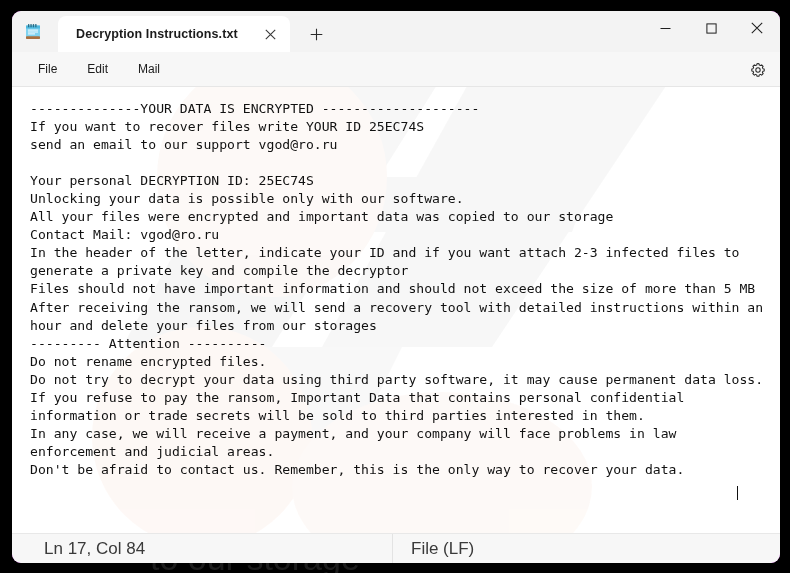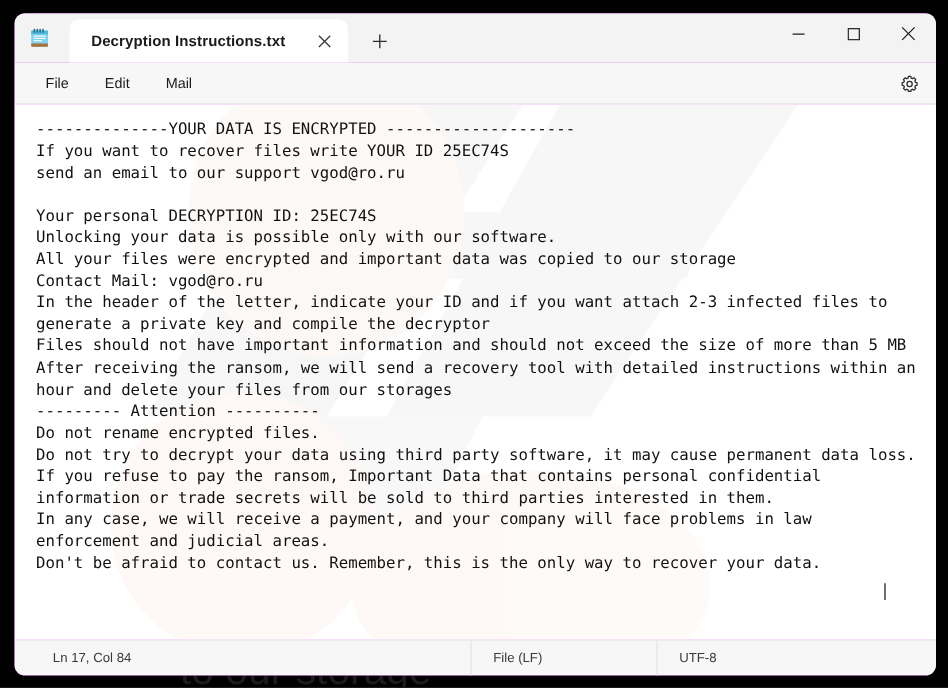--- a/index.html
+++ b/index.html
@@ -184,21 +184,21 @@
     margin-left: 0px;
   }
 
   
   .statusbar {
     height: 30px;
     background: #f7f7f7;
     border-top: 1px solid #e8e8e8;
     display: flex;
     align-items: center;
-    font-size: 11px;
+    font-size: 17px;
     color: #3a3a3a;
   }
   .sb-cell {
     display: flex;
     align-items: center;
     height: 30px;
     padding: 0 12px;
   }
   .sb-pos { width: 380px; padding-left: 32px; }
   .sb-zoom { width: 92px; border-left: 1px solid #e3e3e3; padding-left: 18px;}
@@ -320,17 +320,16 @@
 Do not try to decrypt your data using third party software, it may cause permanent data loss.
 If you refuse to pay the ransom, Important Data that contains personal confidential information or trade secrets will be sold to third parties interested in them.
 In any case, we will receive a payment, and your company will face problems in law enforcement and judicial areas.
 Don't be afraid to contact us. Remember, this is the only way to recover your data.</pre>
       <span class="caret" style="position:absolute; left:725px; top:399px; z-index:2;"></span>
     </div>
 
     <div class="statusbar">
       <div class="sb-cell sb-pos">Ln 17, Col 84</div>
       <div class="sb-cell sb-eol">File (LF)</div>
-      <div class="sb-cell sb-enc">UTF-8</div>
     </div>
 
   </div>
 </div>
 
 </body></html>

